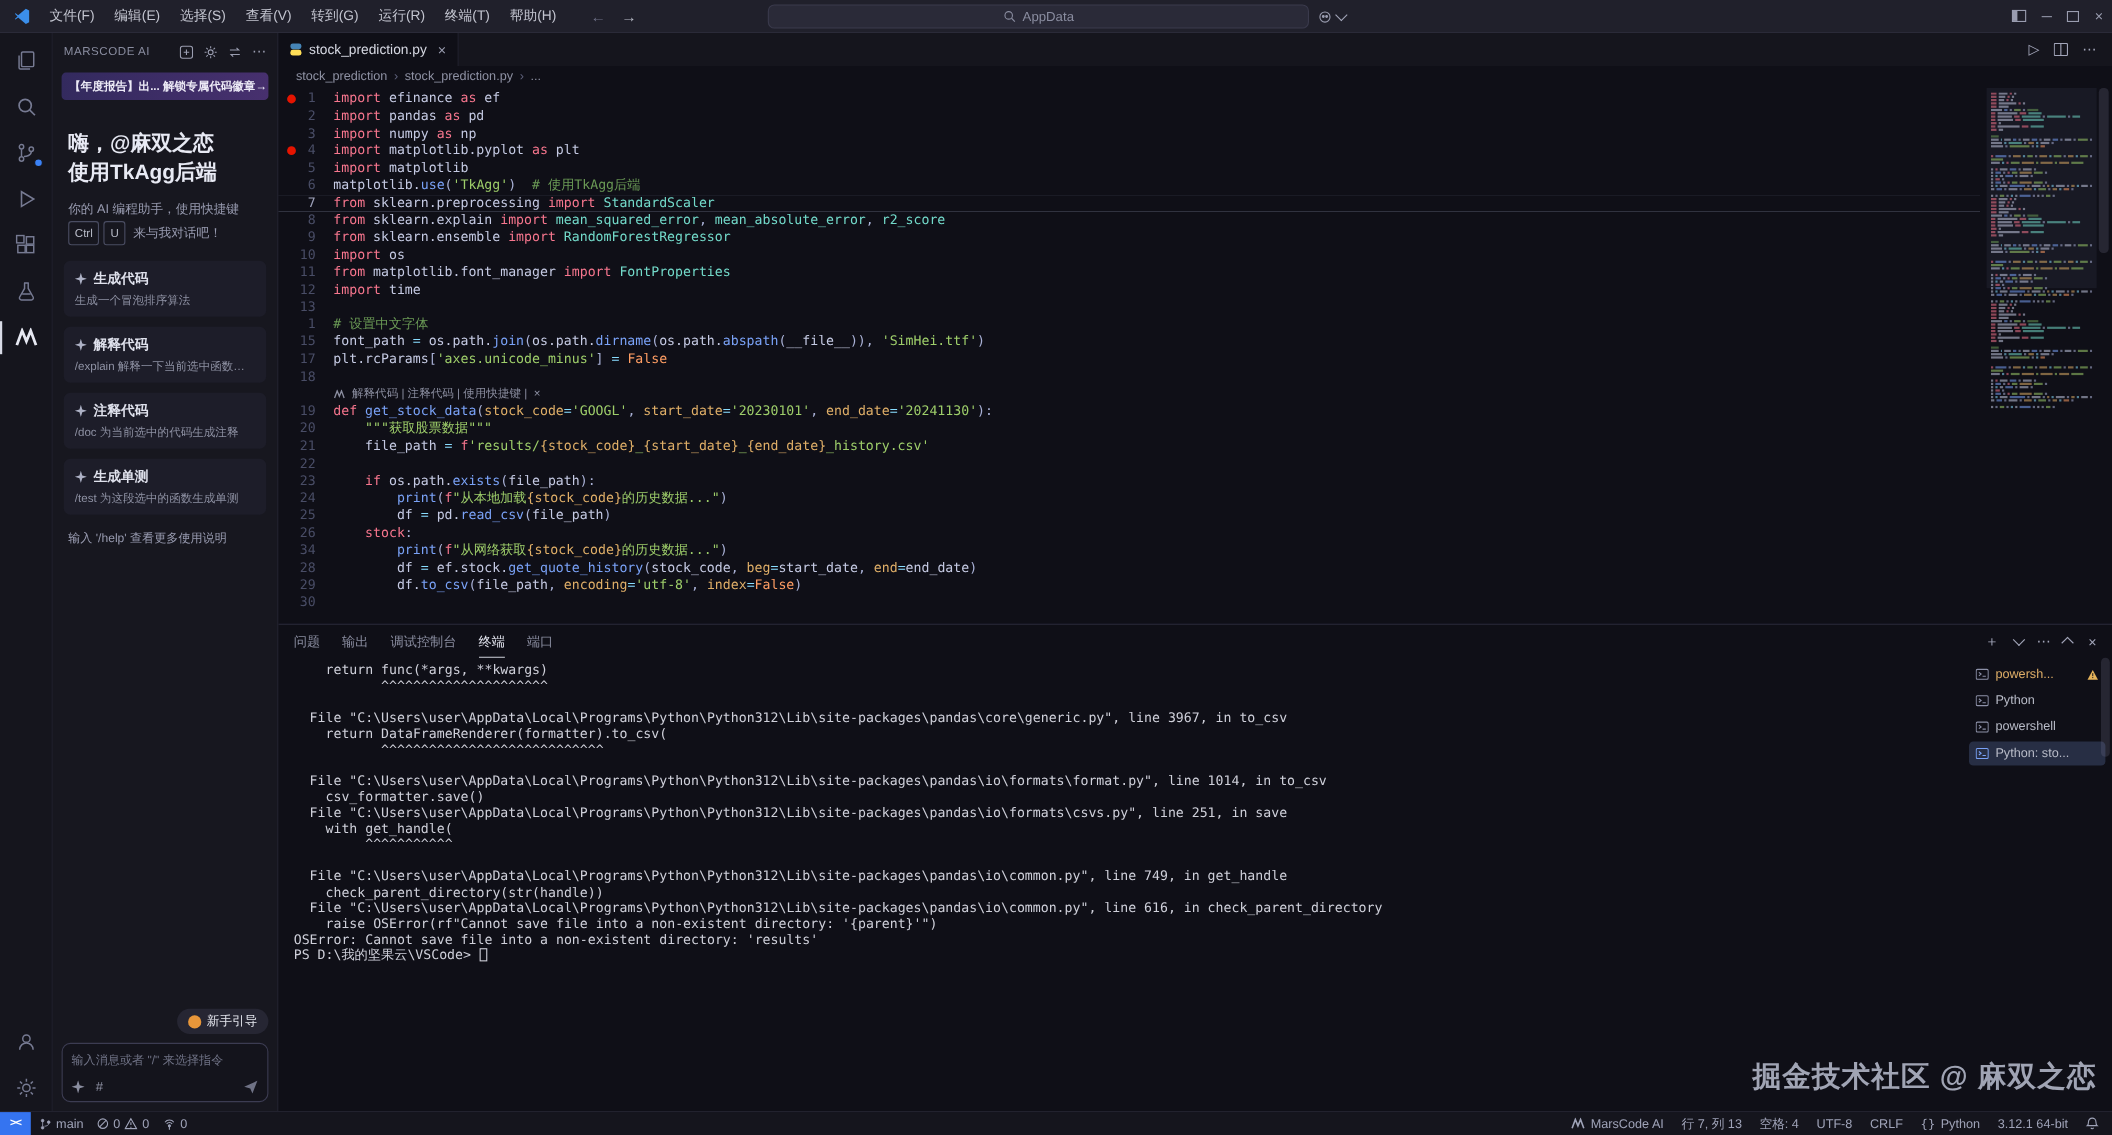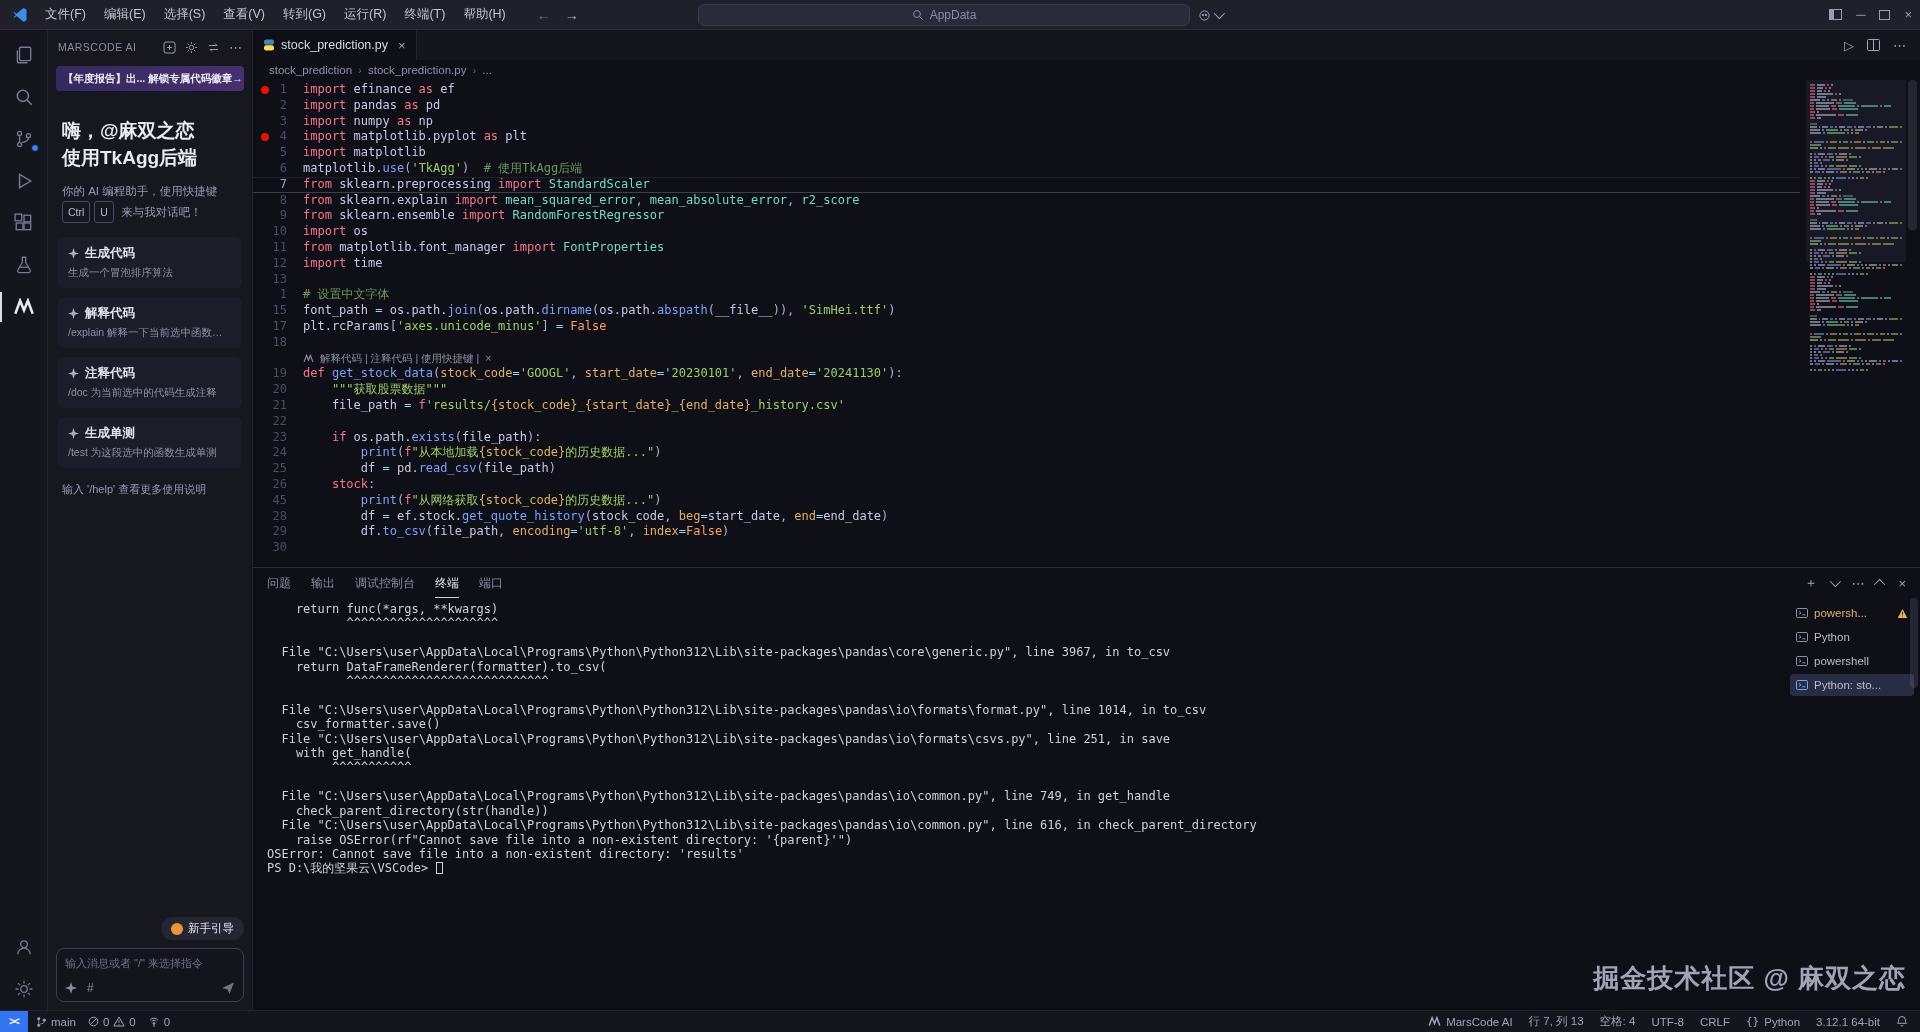--- a/index.html
+++ b/index.html
@@ -456,21 +456,21 @@
             </div>
             <div class="code-row">
               <div class="gutter"><span>25</span></div>
               <div class="code-text"><span class="tk-v">        df </span><span class="tk-o">= </span><span class="tk-v">pd.</span><span class="tk-f">read_csv</span><span class="tk-d">(</span><span class="tk-v">file_path</span><span class="tk-d">)</span></div>
             </div>
             <div class="code-row">
               <div class="gutter"><span>26</span></div>
               <div class="code-text"><span class="tk-v">    </span><span class="tk-k">stock</span><span class="tk-d">:</span></div>
             </div>
             <div class="code-row">
-              <div class="gutter"><span>45</span></div>
+              <div class="gutter"><span>34</span></div>
               <div class="code-text"><span class="tk-v">        </span><span class="tk-f">print</span><span class="tk-d">(</span><span class="tk-k">f</span><span class="tk-s">"从网络获取</span><span class="tk-p">{stock_code}</span><span class="tk-s">的历史数据..."</span><span class="tk-d">)</span></div>
             </div>
             <div class="code-row">
               <div class="gutter"><span>28</span></div>
               <div class="code-text"><span class="tk-v">        df </span><span class="tk-o">= </span><span class="tk-v">ef.stock.</span><span class="tk-f">get_quote_history</span><span class="tk-d">(</span><span class="tk-v">stock_code</span><span class="tk-d">, </span><span class="tk-a">beg</span><span class="tk-o">=</span><span class="tk-v">start_date</span><span class="tk-d">, </span><span class="tk-a">end</span><span class="tk-o">=</span><span class="tk-v">end_date</span><span class="tk-d">)</span></div>
             </div>
             <div class="code-row">
               <div class="gutter"><span>29</span></div>
               <div class="code-text"><span class="tk-v">        df.</span><span class="tk-f">to_csv</span><span class="tk-d">(</span><span class="tk-v">file_path</span><span class="tk-d">, </span><span class="tk-a">encoding</span><span class="tk-o">=</span><span class="tk-s">'utf-8'</span><span class="tk-d">, </span><span class="tk-a">index</span><span class="tk-o">=</span><span class="tk-n2">False</span><span class="tk-d">)</span></div>
             </div>

